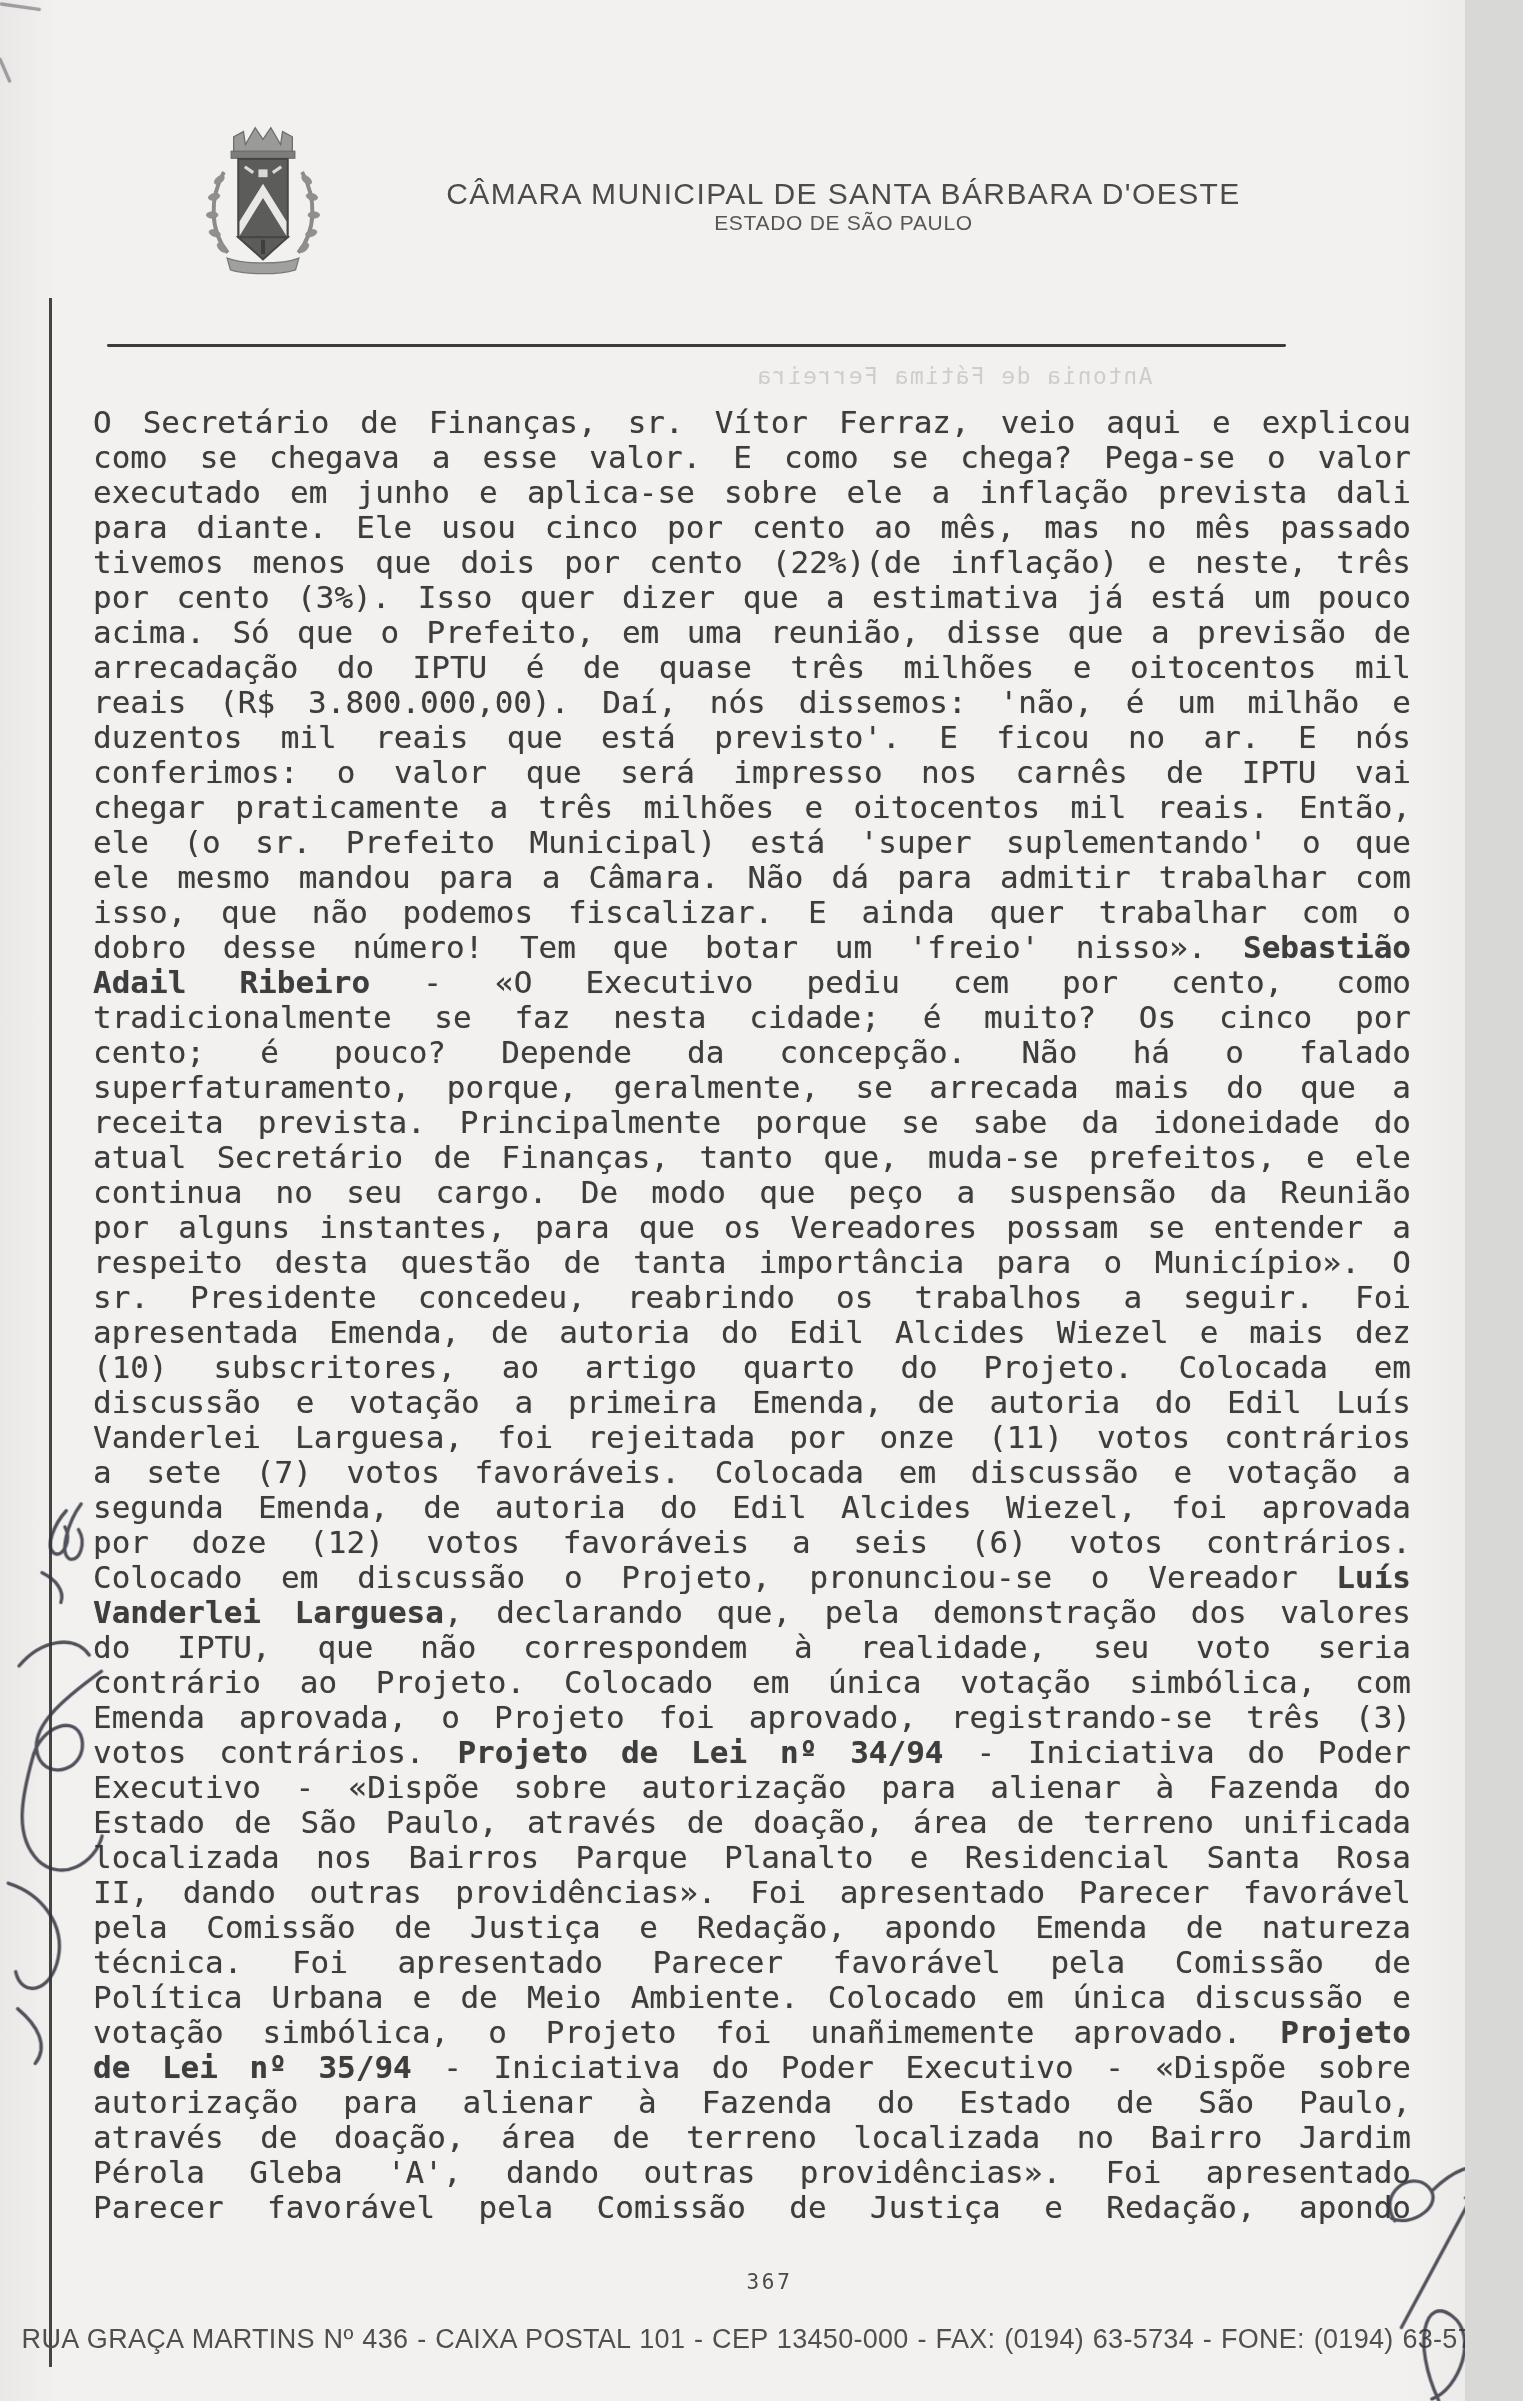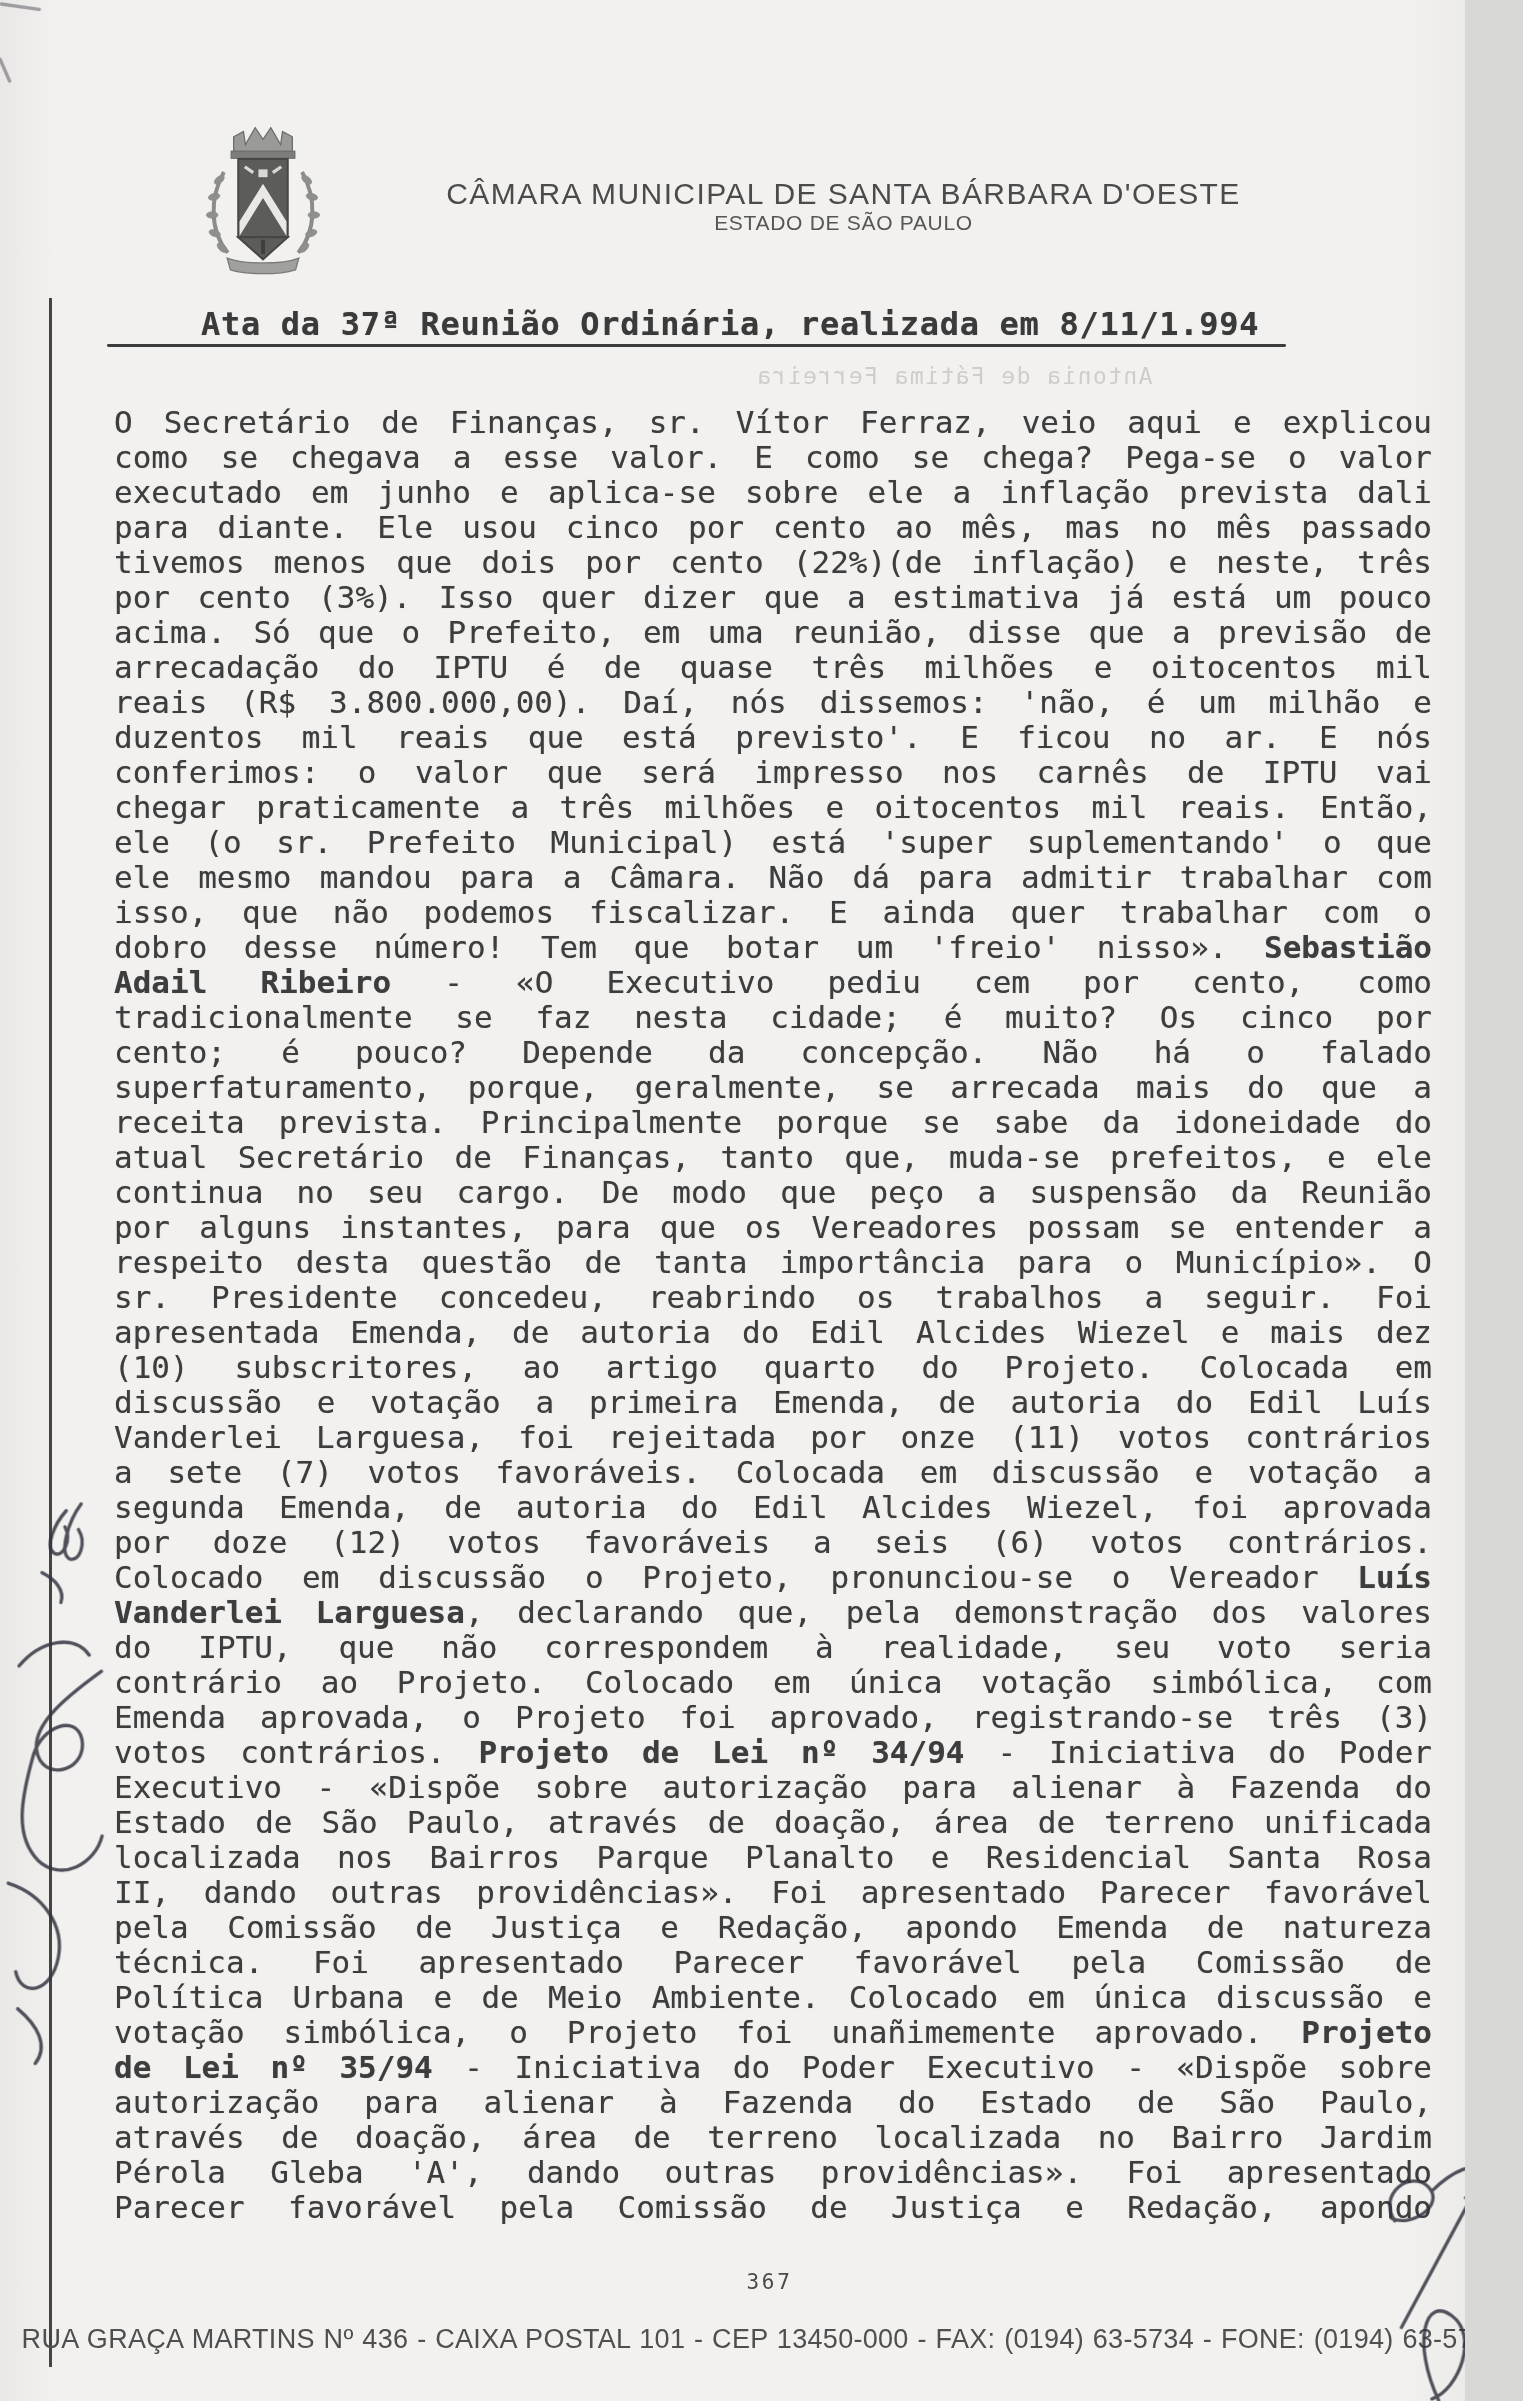--- a/index.html
+++ b/index.html
@@ -17,21 +17,21 @@
     font-family:"Liberation Sans", sans-serif; color:#4b4b4b; }
   .org-name { font-size:30px; letter-spacing:1.4px; }
   .org-sub  { font-size:21px; letter-spacing:0.7px; margin-top:0; color:#565656; }
 
   
   .doc-title { position:absolute; left:201px; top:305px; font-size:32px; font-weight:bold;
     color:#3a3a3a; letter-spacing:0.7px; text-shadow:0 0 0.7px rgba(58,58,58,.5); white-space:nowrap; }
   .title-rule { position:absolute; left:107px; top:344px; width:1179px; height:3.4px; background:#3c3c3c; border-radius:1.4px; }
 
   
-  .doc-body { position:absolute; left:114px; top:405px; width:1318px; }
+  .doc-body { position:absolute; left:93px; top:405px; width:1318px; }
   .line { text-align:justify; text-align-last:justify; font-size:31px; line-height:35px;
     color:#3d3d3d; text-shadow:0 0 0.7px rgba(61,61,61,.5); }
   .line .bold { font-weight:bold; }
 
   
   .page-number { position:absolute; left:702px; top:2270px; width:135px; text-align:center;
     font-size:21px; color:#4a4a4a; letter-spacing:2.7px; }
   .footer-line { position:absolute; left:21.6px; top:2324px; width:1482px;
     font-family:"Liberation Sans", sans-serif; font-size:27px; color:#4f4f4f;
     letter-spacing:0.3px; text-align:justify; text-align-last:justify; }
@@ -79,21 +79,20 @@
     <path d="M45 224 C 70 234, 130 234, 155 224 L150 242 C 125 250, 75 250, 50 242 Z" fill="#a0a09e" stroke="#7a7a78" stroke-width="2"></path>
   </svg>
 
   <div class="header-text">
     <div class="org-name">CÂMARA MUNICIPAL DE SANTA BÁRBARA D'OESTE</div>
     <div class="org-sub">ESTADO DE SÃO PAULO</div>
   </div>
 
   <div class="bleed">Antonia de Fátima Ferreira</div>
 
-  <div class="doc-title">Ata da 37ª Reunião Ordinária, realizada em 8/11/1.994</div>
   <div class="title-rule"></div>
 
   <div class="doc-body">
       <div class="line"><span>O Secretário de Finanças, sr. Vítor Ferraz, veio aqui e explicou</span></div>
       <div class="line"><span>como se chegava a esse valor. E como se chega? Pega-se o valor</span></div>
       <div class="line"><span>executado em junho e aplica-se sobre ele a inflação prevista dali</span></div>
       <div class="line"><span>para diante. Ele usou cinco por cento ao mês, mas no mês passado</span></div>
       <div class="line"><span>tivemos menos que dois por cento (22%)(de inflação) e neste, três</span></div>
       <div class="line"><span>por cento (3%). Isso quer dizer que a estimativa já está um pouco</span></div>
       <div class="line"><span>acima. Só que o Prefeito, em uma reunião, disse que a previsão de</span></div>

